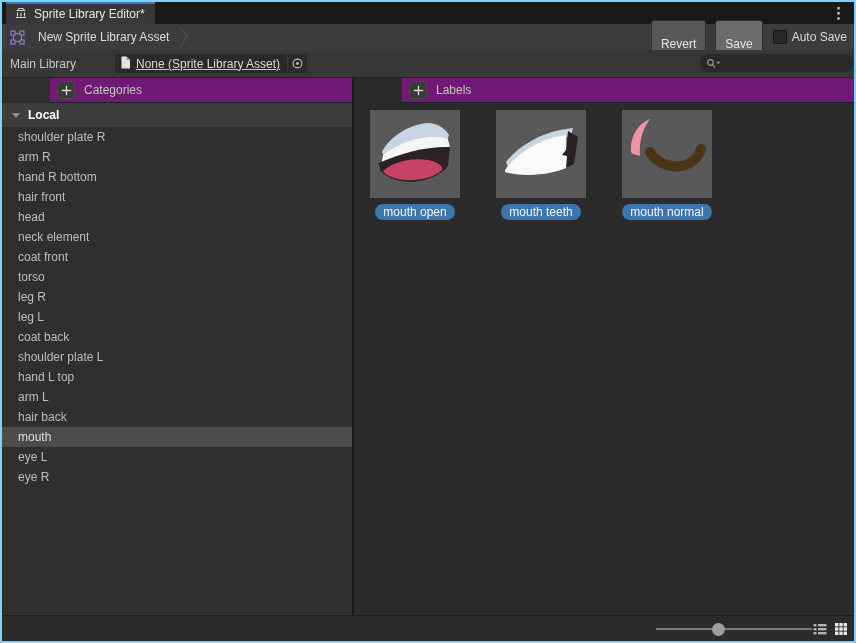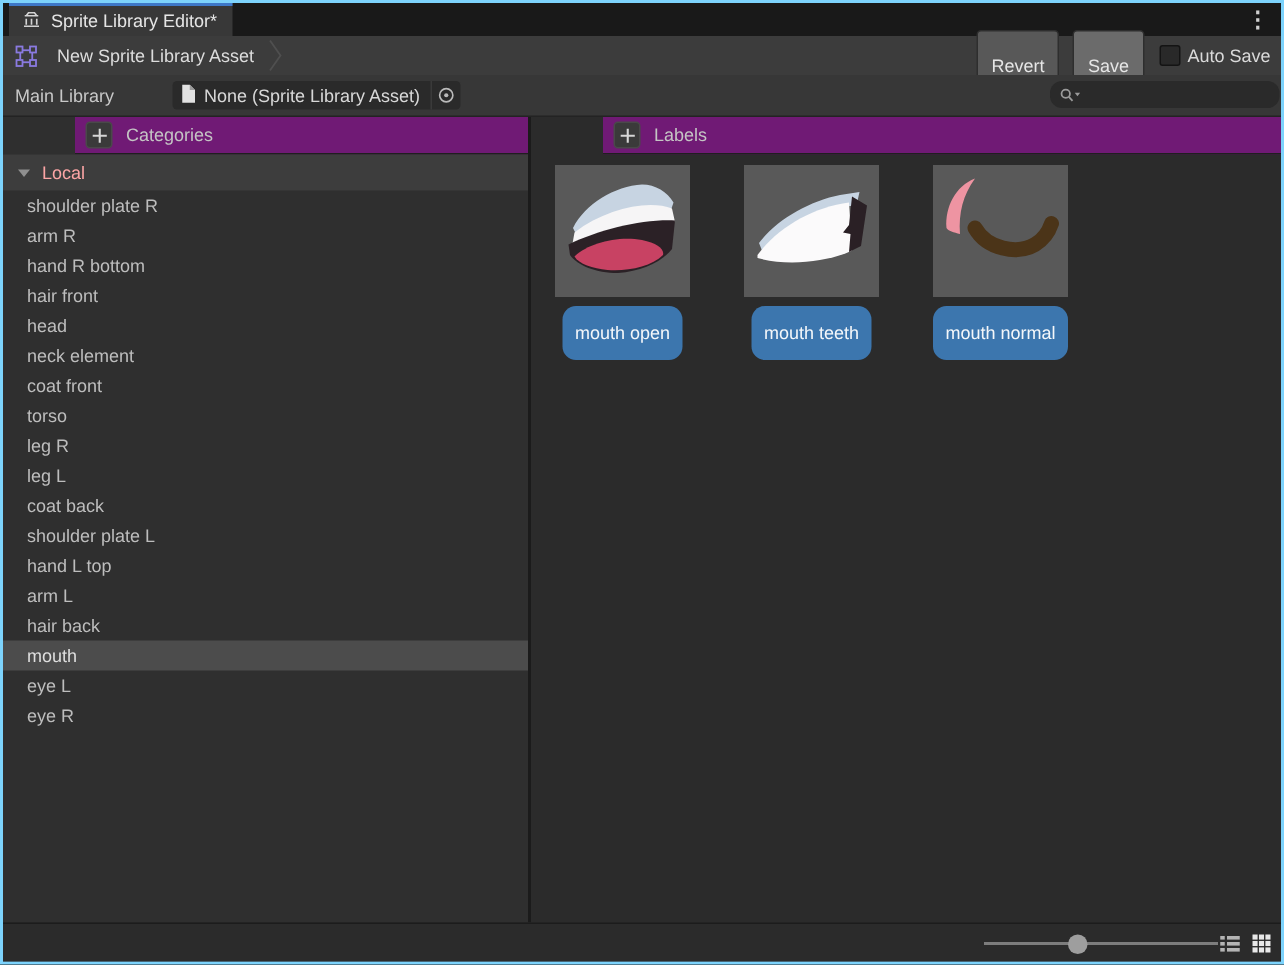--- a/index.html
+++ b/index.html
@@ -34,21 +34,21 @@
   .checkbox { width:14px; height:14px; background:#292929; border:1px solid #141414;
               border-radius:2px; margin-left:10px; cursor:pointer; }
   .cb-label { margin-left:5px; color:#dadada; white-space:nowrap; }
   
   .mainlib-row { position:absolute; left:0; top:48px; right:0; height:28px; background:#373737;
                  border-bottom:1px solid #232323; }
   .ml-label { position:absolute; left:8px; top:0; height:27px; display:flex; align-items:center; color:#c8c8c8; }
   .object-field {
     position:absolute; left:113px; top:4px; width:192px; height:19px;
     background:#2a2a2a; border-radius:3px; display:flex; align-items:center; gap:5px;
-    padding-left:5px; cursor:pointer;
+    padding-left:5px; cursor:pointer;text-decoration:underline;
   }
   .of-text { color:#d8d8d8; white-space:nowrap; overflow:hidden; flex:1; }
   .of-picker { width:20px; height:100%; display:flex; align-items:center; justify-content:center;
                border-left:1px solid #3a3a3a; }
   .search { position:absolute; left:698px; top:4px; width:153px; height:18px;
             background:#2a2a2a; border-radius:8px; display:flex; align-items:center; padding:0 6px; }
   .search input { flex:1; min-width:0; background:transparent; border:none; outline:none;
                   color:#ddd; font:12px "Liberation Sans", sans-serif; }
   
   .panel-left { position:absolute; left:0; top:76px; width:350px; bottom:26px; background:#2f2f2f; }
@@ -56,31 +56,31 @@
   .panel-right{ position:absolute; left:352px; top:76px; right:0; bottom:26px; background:#2b2b2b; }
   .panel-header { height:25px; background:#701a75; border-bottom:1px solid #1f1f1f;
                   display:flex; align-items:center; padding-left:7px; gap:9px;margin-left:48px; }
   .plus-btn { width:18px; height:18px; background:#3a3a3a; border:1px solid #494949; border-radius:3px;
               display:flex; align-items:center; justify-content:center; cursor:pointer; padding:0; }
   .panel-title { color:#c4c4c4; }
   .foldout-row { height:24px; background:#3d3d3d; display:flex; align-items:center;
                  padding-left:10px; gap:8px; cursor:pointer; }
   .tri { width:0; height:0; border-left:4px solid transparent; border-right:4px solid transparent;
          border-top:5px solid #8f8f8f; }
-  .foldout-label { font-weight:normal; color:#fca5a5; }
+  .foldout-label { font-weight:bold; color:#ffffff; }
   .cat-row { height:20px; line-height:20px; padding-left:16px; color:#bdbdbd; cursor:pointer;
              white-space:nowrap; }
   .cat-row.selected { background:#4c4c4c; color:#dedede; }
   
   .label-grid { display:flex; gap:36px; padding:7px 0 0 16px; }
   .cell { display:flex; flex-direction:column; align-items:center; cursor:pointer; }
   .thumb { width:90px; height:88px; background:#595959; }
   .thumb svg { width:100%; height:100%; display:block; }
   .pill { margin-top:6px; background:#3c76ae; color:#f4f7fa; border-radius:9px;
-          padding:11px 8px; line-height:14px; white-space:nowrap; }
+          padding:1px 8px; line-height:14px; white-space:nowrap; }
   
   .bottom-bar { position:absolute; left:0; right:0; bottom:0; height:26px; background:#2b2b2b;
                 border-top:1px solid #1c1c1c; }
   .slider { position:absolute; left:654px; top:0; width:156px; height:100%; cursor:pointer; }
   .track { position:absolute; left:0; right:0; top:50%; height:2px; margin-top:-1px; background:#7d7d7d; }
   .knob { position:absolute; top:50%; left:40%; width:13px; height:13px; margin:-6px 0 0 -6px;
           border-radius:50%; background:#9e9e9e; }
   .view-icon { position:absolute; top:50%; margin-top:-8px; width:16px; height:16px; cursor:pointer; }
   .view-icon.list { right:26px; }
   .view-icon.grid { right:5px; }

